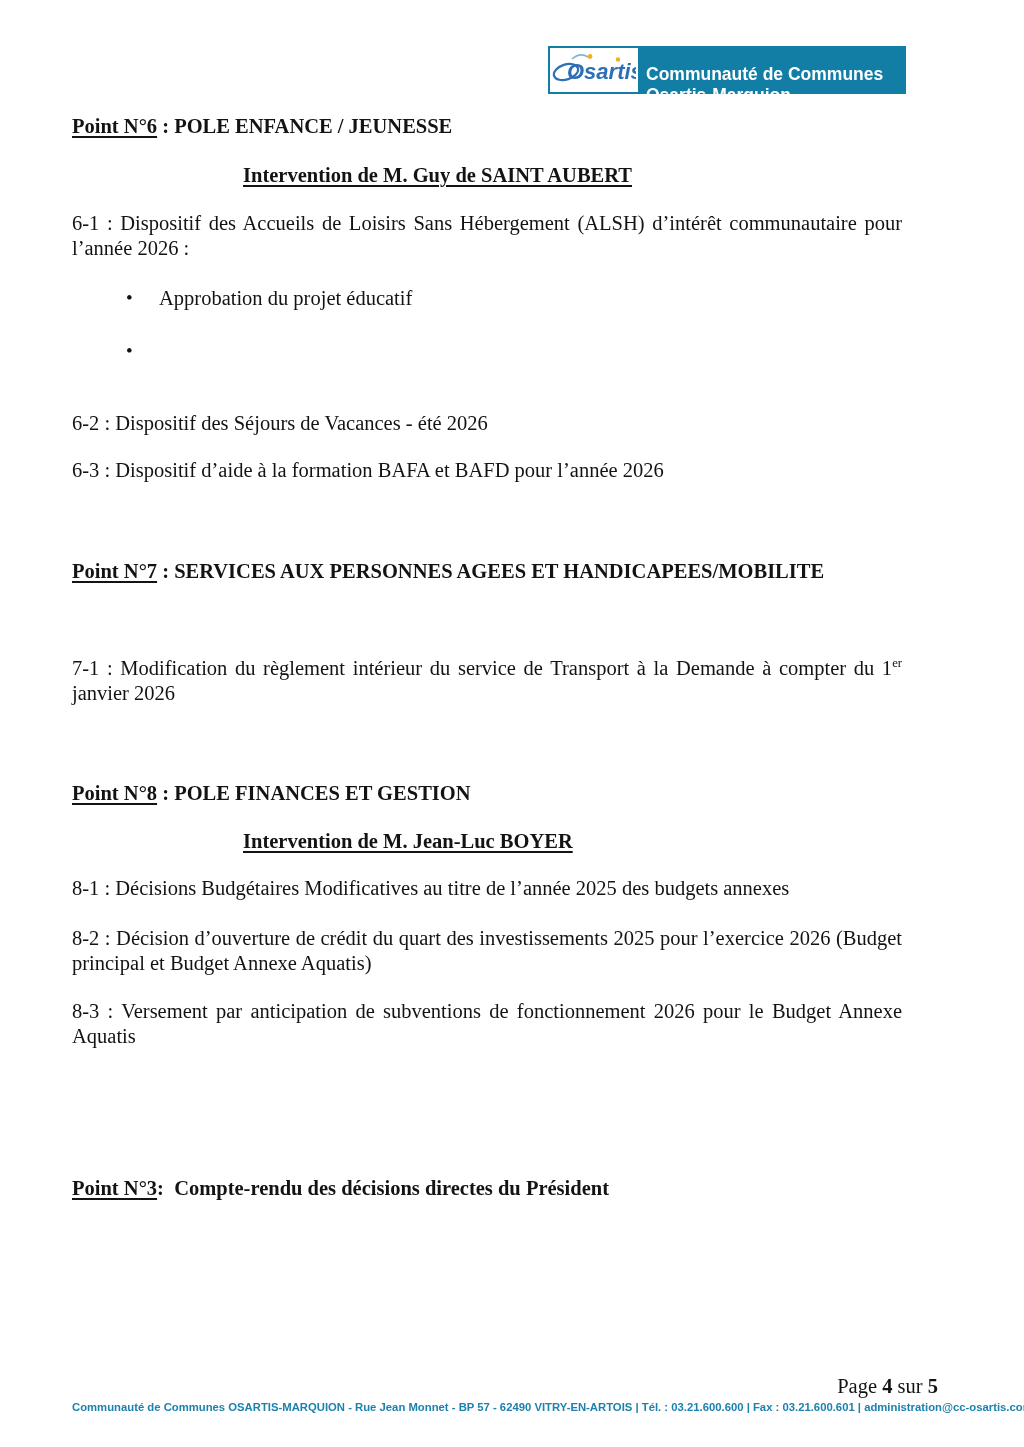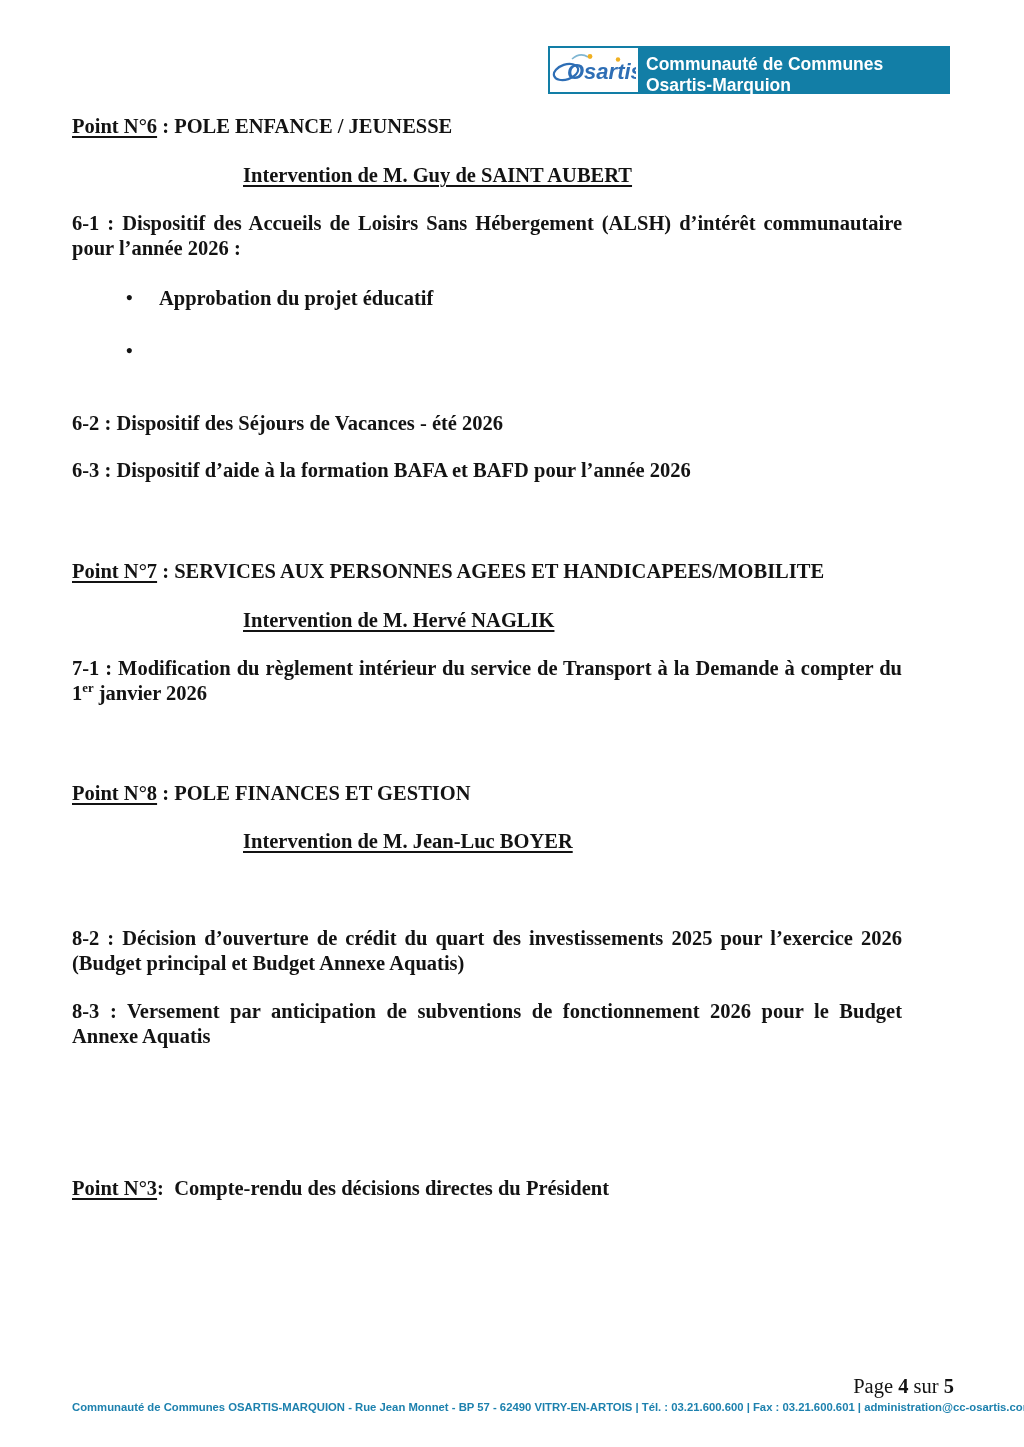--- a/index.html
+++ b/index.html
@@ -35,31 +35,30 @@
     align-items: center;
     justify-content: center;
   }
   .banner {
     background: #127ea6;
     color: #ffffff;
     font-family: "Liberation Sans", sans-serif;
     font-weight: bold;
     font-size: 17.5px;
     line-height: 21px;
-    padding: 8px 10px 0 8px;
+    padding: 18px 10px 0 8px;
     white-space: nowrap;
-    width: 312px;
+    width: 268px;
   }
 
   
   .blk {
     position: absolute;
     left: 72px;
     width: 830px;
-    font-weight: bold;
   }
   .h { font-weight: bold; }
   .h.justify { text-align: justify; }
   .u {
     text-decoration: underline;
     text-decoration-thickness: 2px;
     text-underline-offset: 3px;
     margin-top: 32px;
   }
   .sep { white-space: pre; }
@@ -73,21 +72,21 @@
     flex: 0 0 33px;
     margin-left: 54px;
     font-size: 19px;
   }
   .bullet .btxt { flex: 1 1 auto; text-align: justify; }
   sup { font-size: 0.62em; vertical-align: super; line-height: 0; }
 
   
   .pagenum {
     position: absolute;
-    right: 70px;
+    right: 86px;
     top: 1374px;
     font-size: 20.5px;
     text-align: center;
   }
   .contact {
     position: absolute;
     left: 72px;
     top: 1400px;
     width: 830px;
     text-align: center;
@@ -134,28 +133,28 @@
   <div class="blk bullet" style="top:339px">
     <span class="dot">•</span>
   </div>
 
   <div class="blk para" style="top:411px">6-2 : Dispositif des Séjours de Vacances - été 2026</div>
 
   <div class="blk para" style="top:458px">6-3 : Dispositif d’aide à la formation BAFA et BAFD pour l’année 2026</div>
 
   <div class="blk h" style="top:559px"><span class="u">Point N°7</span><span class="sep"> : </span><span>SERVICES AUX PERSONNES AGEES ET HANDICAPEES/MOBILITE</span></div>
 
-  <div class="blk intervention" style="top:608px"><span class="u">Intervention de M. Hervé NAGLIK</span></div>
 
   <div class="blk para" style="top:656px"><span>7-1 : Modification du règlement intérieur du service de Transport à la Demande à compter du 1</span><sup>er</sup><span> janvier 2026</span></div>
 
   <div class="blk h" style="top:781px"><span class="u">Point N°8</span><span class="sep"> : </span><span>POLE FINANCES ET GESTION</span></div>
 
   <div class="blk intervention" style="top:829px"><span class="u">Intervention de M. Jean-Luc BOYER</span></div>
 
+  <div class="blk para" style="top:876px">8-1 : Décisions Budgétaires Modificatives au titre de l’année 2025 des budgets annexes</div>
 
   <div class="blk para" style="top:926px">8-2 : Décision d’ouverture de crédit du quart des investissements 2025 pour l’exercice 2026 (Budget principal et Budget Annexe Aquatis)</div>
 
   <div class="blk para" style="top:999px">8-3 : Versement par anticipation de subventions de fonctionnement 2026 pour le Budget Annexe Aquatis</div>
 
 
   <div class="blk h" style="top:1176px"><span class="u">Point N°3</span><span class="sep">:  </span><span>Compte-rendu des décisions directes du Président</span></div>
 
 
   <div class="pagenum"><span>Page</span> <b>4</b> <span>sur</span> <b>5</b></div>

